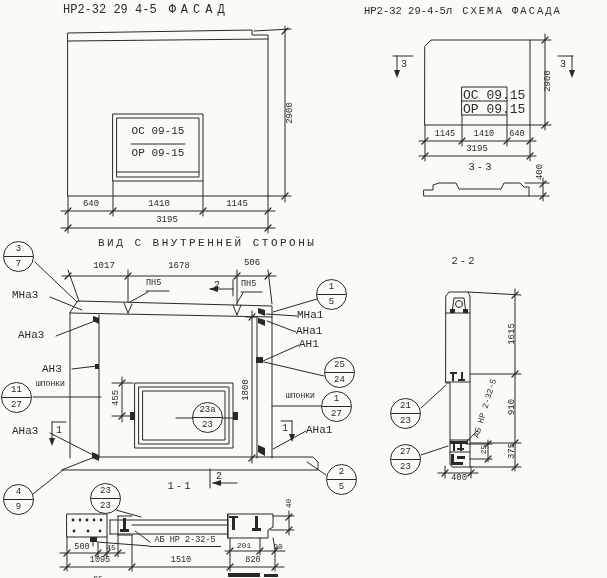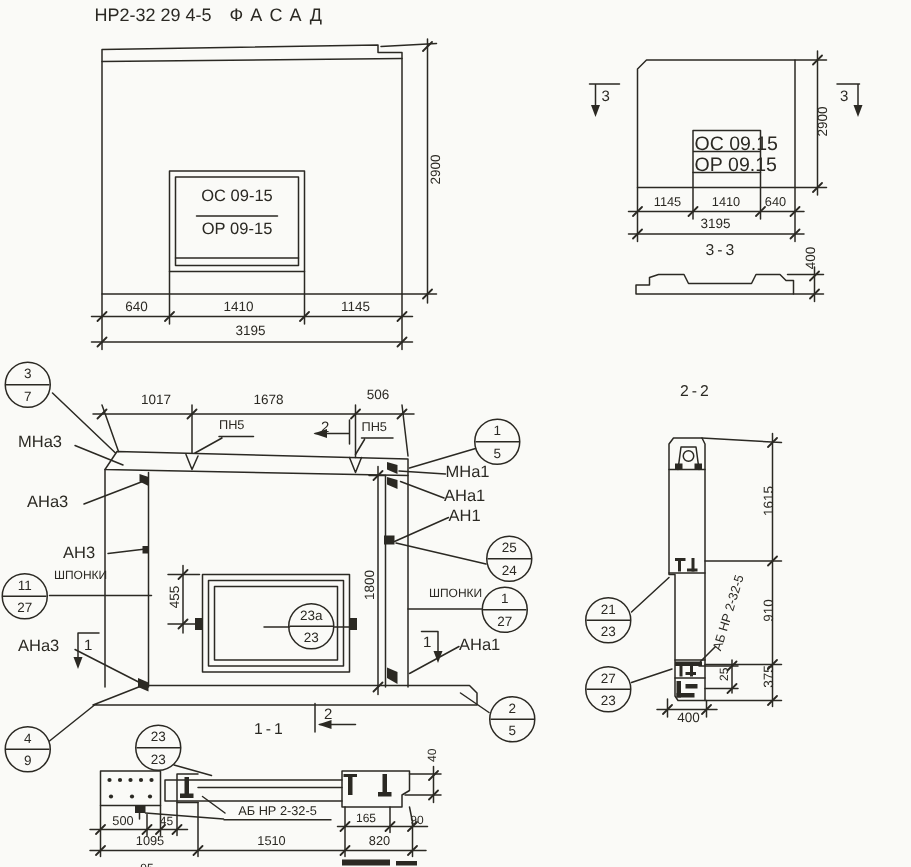--- a/index.html
+++ b/index.html
@@ -1,18 +1,18 @@
 <!DOCTYPE html>
 <html><head>
 <meta charset="utf-8">
 <style>
   :root{ --ink:#2b2923; --paper:#fafaf7; }
   html,body{ margin:0; padding:0; }
   #stage{ position:relative; width:607px; height:578px; background:var(--paper);
-          font-family:Liberation Sans, sans-serif; color:var(--ink); overflow:hidden; }
+          font-family:Liberation Mono, monospace; color:var(--ink); overflow:hidden; }
   #lines{ position:absolute; left:0; top:0; }
   .lb{ position:absolute; font-size:9px; line-height:1.1; white-space:nowrap; color:var(--ink); }
   .c{ text-align:center; }
   .t1{ font-size:12px; display:flex; gap:12px; }
   .t1 .word{ letter-spacing:5px; }
   .t2{ font-size:10.5px; display:flex; gap:10px; }
   .t2 .word{ letter-spacing:2px; }
   .t3{ font-size:11px; letter-spacing:2.5px; }
   .sect{ font-size:10.5px; letter-spacing:2px; }
   .vd{ position:absolute; width:36px; text-align:center; font-size:9px;
@@ -151,32 +151,37 @@
   <span class="word">ФАСАД</span>
 </div>
 <div class="lb c f95" style="left:126px;top:125px;width:64px">ОС 09-15</div>
 <div class="lb c f95" style="left:126px;top:147px;width:64px">ОР 09-15</div>
 <div class="lb c" style="left:77px;top:200px;width:28px">640</div>
 <div class="lb c" style="left:142px;top:200px;width:34px">1410</div>
 <div class="lb c" style="left:219px;top:200px;width:36px">1145</div>
 <div class="lb c" style="left:148px;top:216px;width:38px">3195</div>
 <div class="vd" style="left:272px;top:108px">2900</div>
 
+<div class="lb t2" style="left:364px;top:6px">
+  <span>НР2-32 29-4-5л</span>
+  <span class="word">СХЕМА ФАСАДА</span>
+</div>
 <div class="lb c f7" style="left:463px;top:89px;width:43px">ОС 09.15</div>
 <div class="lb c f7" style="left:463px;top:103px;width:43px">ОР 09.15</div>
 <div class="lb f10" style="left:401px;top:59px">3</div>
 <div class="lb f10" style="left:560px;top:59px">3</div>
 <div class="lb c f85" style="left:429px;top:130px;width:32px">1145</div>
 <div class="lb c f85" style="left:467px;top:130px;width:34px">1410</div>
 <div class="lb c f85" style="left:504px;top:130px;width:26px">640</div>
 <div class="lb c" style="left:459px;top:145px;width:36px">3195</div>
 <div class="vd" style="left:530px;top:76px">2900</div>
 <div class="lb c sect" style="left:459px;top:162px;width:44px">3-3</div>
 <div class="vd" style="left:522px;top:167px">400</div>
 
+<div class="lb t3" style="left:98px;top:237px">ВИД С ВНУТРЕННЕЙ СТОРОНЫ</div>
 <div class="lb c" style="left:88px;top:262px;width:32px">1017</div>
 <div class="lb c" style="left:162px;top:262px;width:34px">1678</div>
 <div class="lb c" style="left:238px;top:259px;width:28px">506</div>
 <div class="lb f85" style="left:146px;top:279px">ПН5</div>
 <div class="lb f85" style="left:241px;top:280px">ПН5</div>
 <div class="lb f10" style="left:214px;top:280px">2</div>
 <div class="lb f95" style="left:12px;top:289px">МНа3</div>
 <div class="lb f95" style="left:18px;top:329px">АНа3</div>
 <div class="lb f95" style="left:42px;top:363px">АН3</div>
 <div class="lb f8" style="left:36px;top:380px">ШПОНКИ</div>
@@ -230,21 +235,21 @@
   <span class="t">23</span>
   <span>23</span>
 </div>
 <div class="lb c f85 ul" style="left:149px;top:536px;width:72px">АБ НР 2-32-5</div>
 <div class="lb c f85" style="left:69px;top:543px;width:26px">500</div>
 <div class="lb c f8" style="left:92px;top:575px;width:12px">95</div>
 <div class="lb c f8" style="left:105px;top:544px;width:12px">45</div>
 <div class="lb c f85" style="left:83px;top:556px;width:34px">1095</div>
 <div class="lb c f85" style="left:164px;top:556px;width:34px">1510</div>
 <div class="lb c f85" style="left:236px;top:556px;width:34px">820</div>
-<div class="lb c f8" style="left:232px;top:542px;width:24px">165</div>
+<div class="lb c f8" style="left:232px;top:542px;width:24px">201</div>
 <div class="lb c f8" style="left:268px;top:543px;width:20px">90</div>
 <div class="vd f8" style="left:270px;top:499px">40</div>
 
 <div class="lb c sect" style="left:446px;top:256px;width:36px">2-2</div>
 <div class="co" style="left:390px;top:398px">
   <span class="t">21</span>
   <span>23</span>
 </div>
 <div class="co" style="left:390px;top:444px">
   <span class="t">27</span>

